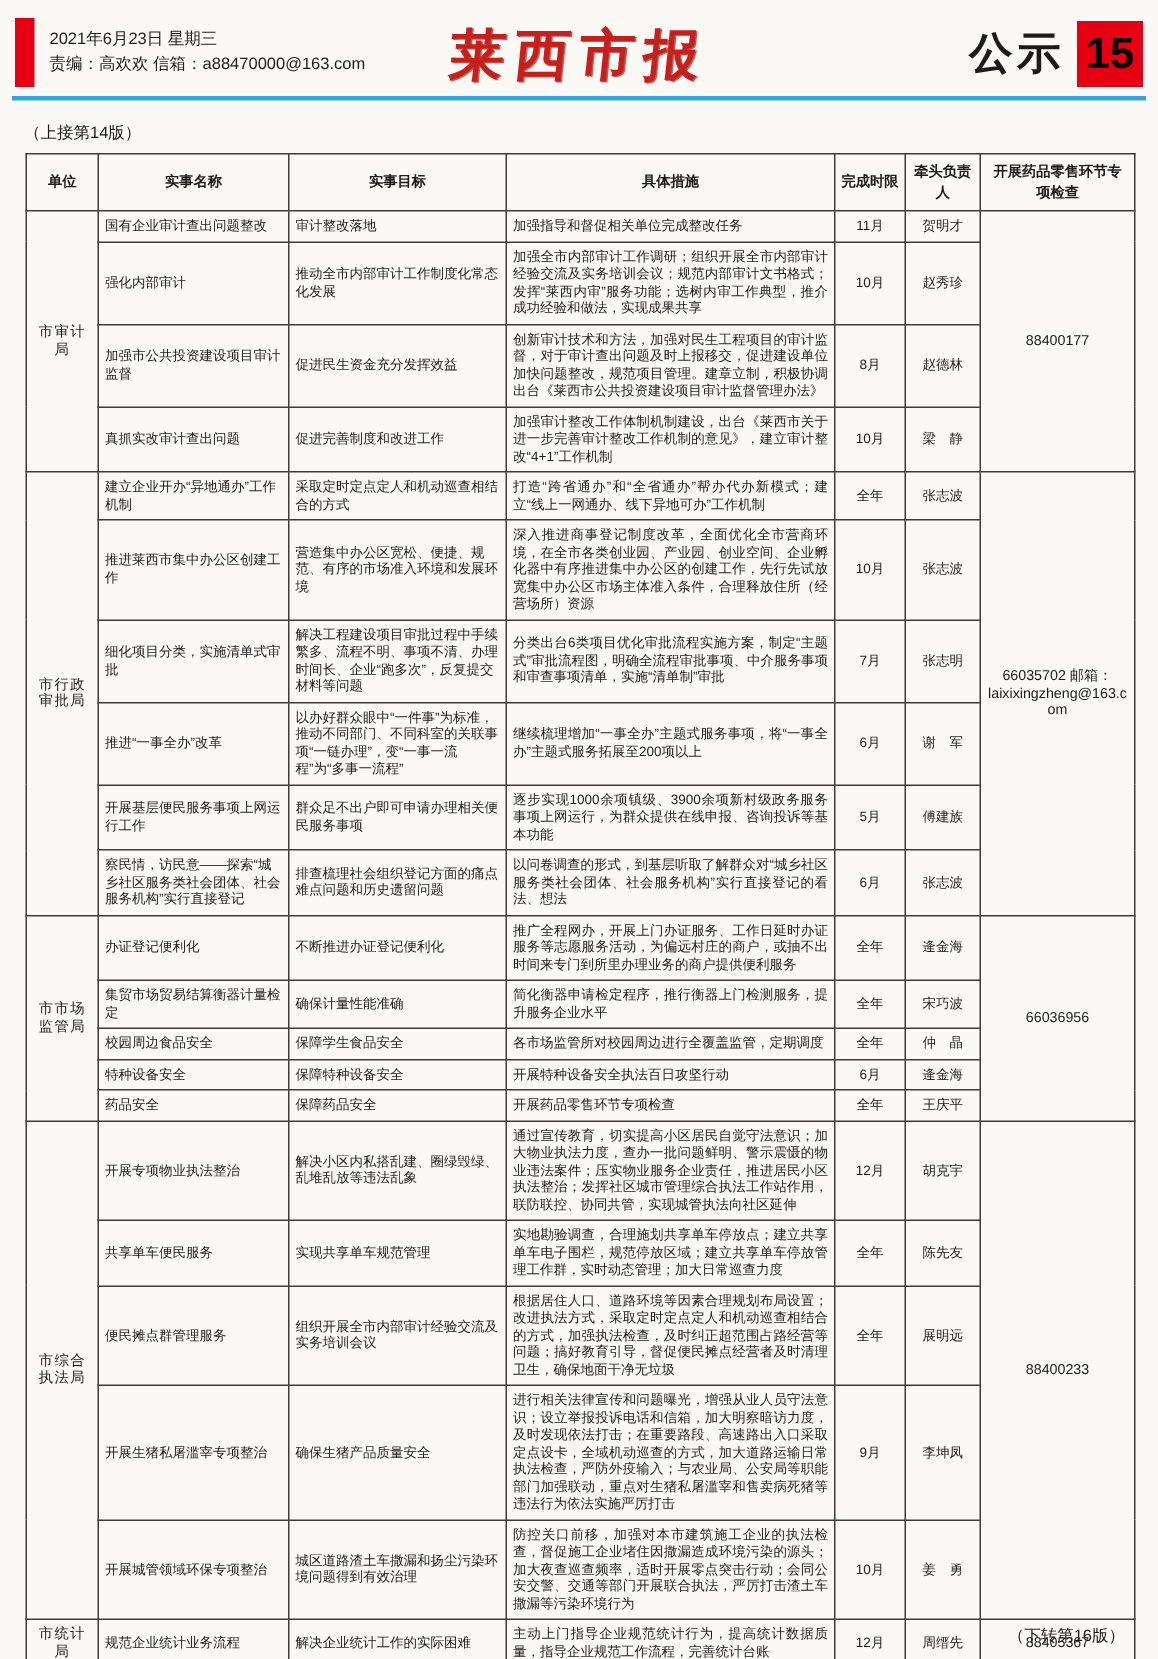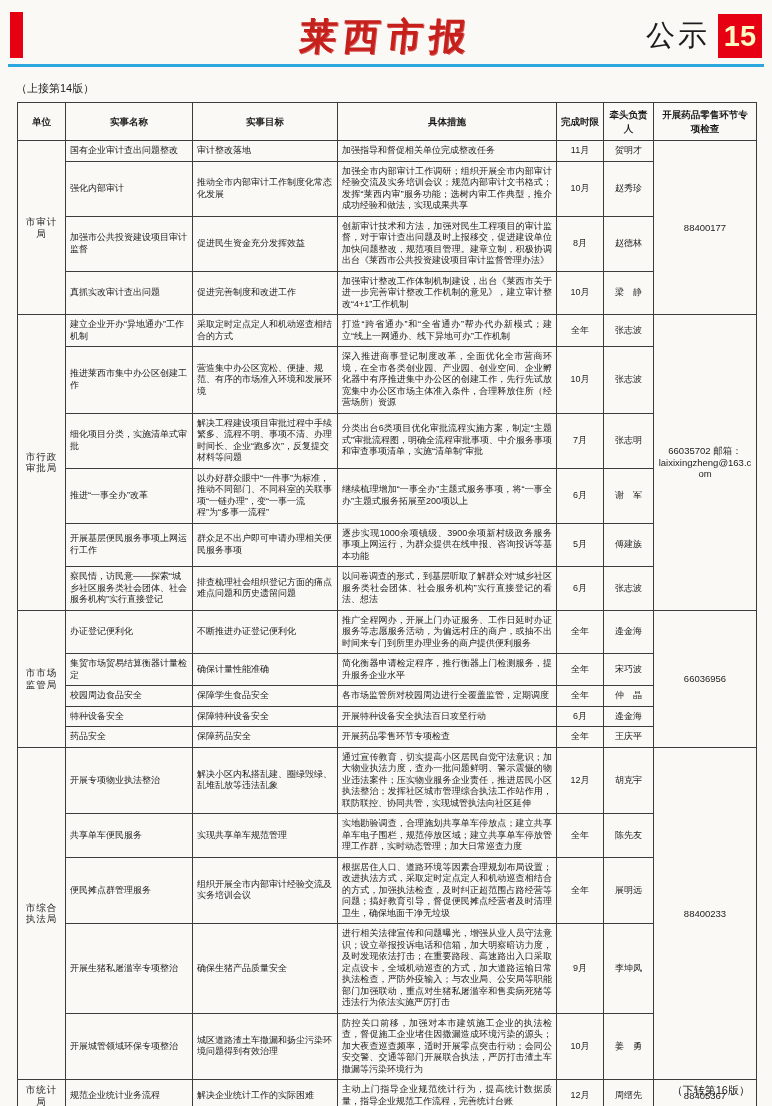--- a/index.html
+++ b/index.html
@@ -19,24 +19,24 @@
   .date-block { font-size:11px; line-height:17px; padding-top:6px; white-space:nowrap; }
   .masthead {
     position:absolute; left:0; right:0; top:12px; text-align:center;
     font-family:"DejaVu Serif", serif;
     font-size:37px; font-weight:bold; color:#c5201c;
     letter-spacing:6px; transform:skewX(-6deg);
     text-shadow:1px 1px 0 #d8524f;
     pointer-events:none;
   }
   .right-group { margin-left:auto; display:flex; align-items:center; padding-top:2px; z-index:2; }
-  .section-label { font-size:29px; font-weight:normal; letter-spacing:3px; margin-right:8px; }
+  .section-label { font-size:29px; font-weight:bold; letter-spacing:3px; margin-right:8px; }
   .page-box {
     width:44px; height:44px; background:var(--red,#e60012);
-    color:#fef9c3; font-size:29px; font-weight:bold;
+    color:#000000; font-size:29px; font-weight:bold;
     display:flex; align-items:center; justify-content:center;
   }
   .blue-line { height:3px; background:var(--blue,#2ea7e0); margin:2px 8px 0 8px; }
   .continued-from { font-size:11px; padding:14px 0 6px 16px; }
   
   table.fact-table {
     border-collapse:collapse; table-layout:fixed;
     width:739px; margin-left:17px;
     font-size:9px;
   }
@@ -60,20 +60,24 @@
   .continued-to {
     position:absolute; right:22px; bottom:8px;
     font-size:11px;
   }
 </style>
 </head>
 <body>
 
 <div class="masthead-row">
   <div class="red-bar"></div>
+  <div class="date-block">
+    <div>2021年6月23日 星期三</div>
+    <div>责编：高欢欢 信箱：a88470000@163.com</div>
+  </div>
   <div class="masthead" style="color: rgb(197, 32, 28);">莱西市报</div>
   <div class="right-group">
     <span class="section-label">公示</span>
     <span class="page-box">15</span>
   </div>
 </div>
 <div class="blue-line"></div>
 <div class="continued-from">（上接第14版）</div>
 
 <table class="fact-table" id="fact-table">

